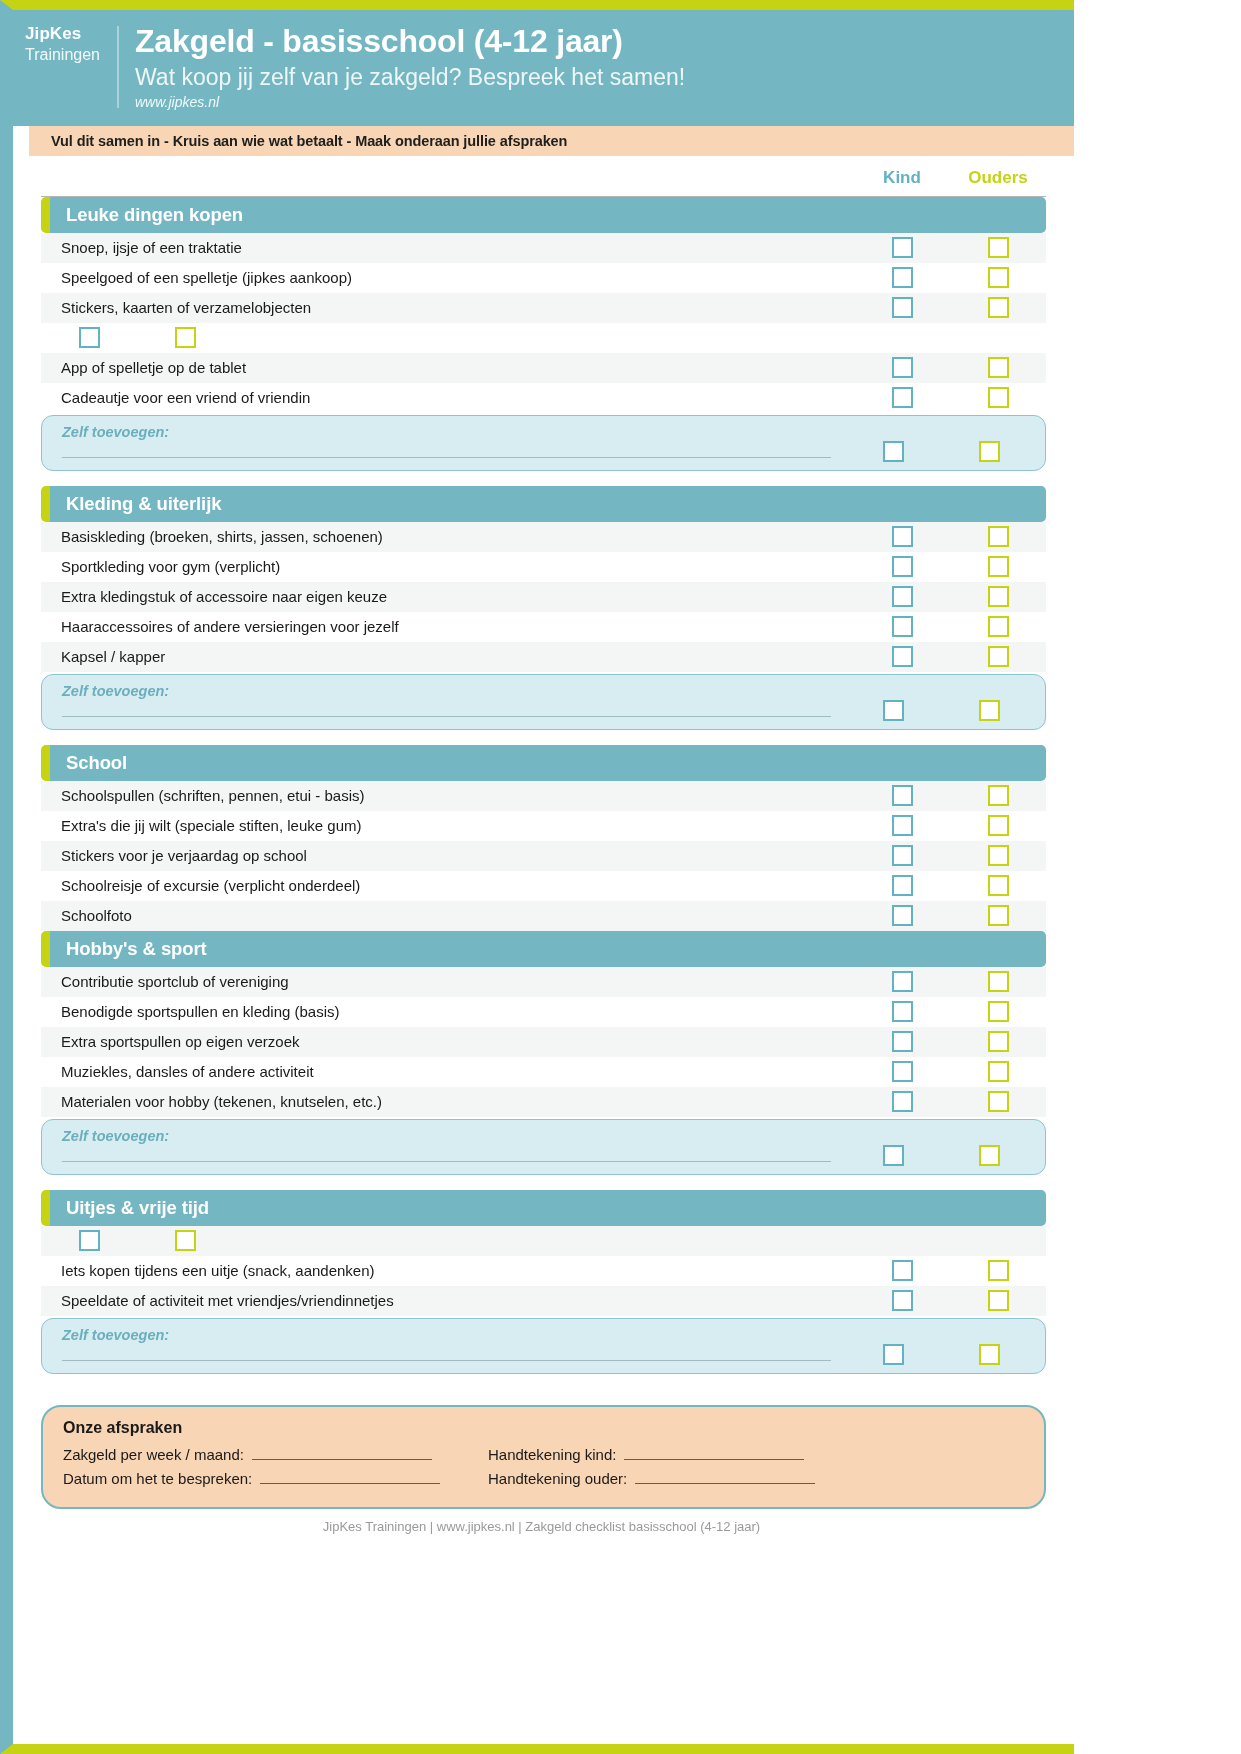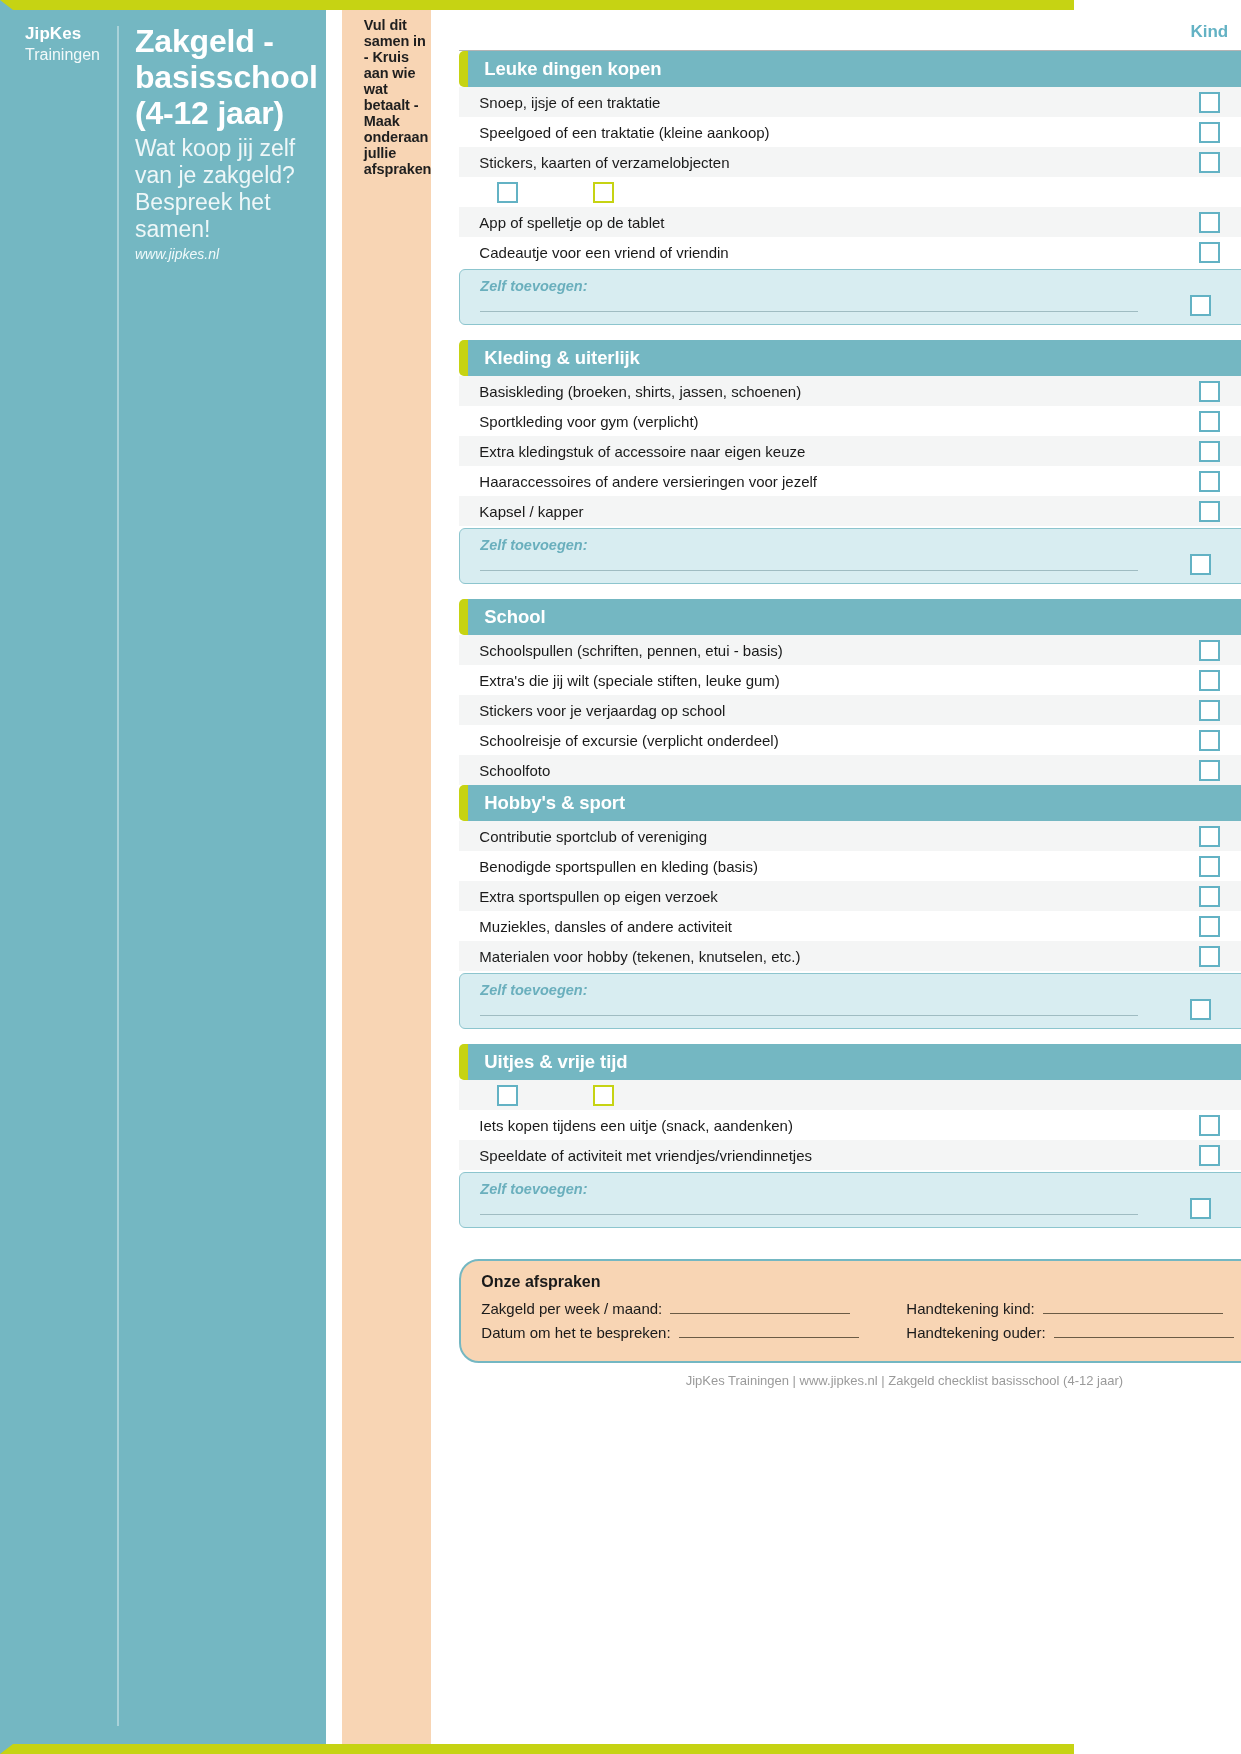--- a/index.html
+++ b/index.html
@@ -20,21 +20,21 @@
     width: 1074px;
     height: 1754px;
     box-sizing: border-box;
     border-top: 10px solid #c6d313;
     border-bottom: 10px solid #c6d313;
     border-left: 13px solid #74b7c2;
     border-right: 0px solid transparent;
     background: #ffffff;
     position: relative;
     display: flex;
-    flex-direction: row;
+    flex-direction: column;
   }
 
   
   .header {
     background: #74b7c2;
     padding: 14px 0 16px 0;
     display: flex;
     align-items: flex-start;
     min-height: 92px;
     box-sizing: border-box;
@@ -171,21 +171,21 @@
     height: 21px;
     box-sizing: border-box;
     background: #ffffff;
     border: 2.5px solid #63b2c4;
   }
   .cb.ouders { border-color: #c6d313; }
 
   
   .selfbox {
     border: 1.5px solid #8cc5ce;
-    border-radius: 6px;
+    border-radius: 12px;
     background: #d8edf1;
     margin-top: 2px;
     padding: 8px 8px 6px 0;
     display: flex;
     align-items: flex-start;
     box-sizing: border-box;
     min-height: 56px;
   }
   .selfbox-left {
     flex: 1 1 auto;
@@ -287,21 +287,21 @@
           <div class="row alt">
             <div class="row-label">Snoep, ijsje of een traktatie</div>
             <div class="cbcell">
               <div class="cb"></div>
             </div>
             <div class="cbcell">
               <div class="cb ouders"></div>
             </div>
           </div>
           <div class="row">
-            <div class="row-label">Speelgoed of een traktatie (kleine aankoop)</div>
+            <div class="row-label">Speelgoed of een spelletje (jipkes aankoop)</div>
             <div class="cbcell">
               <div class="cb"></div>
             </div>
             <div class="cbcell">
               <div class="cb ouders"></div>
             </div>
           </div>
           <div class="row alt">
             <div class="row-label">Stickers, kaarten of verzamelobjecten</div>
             <div class="cbcell">

